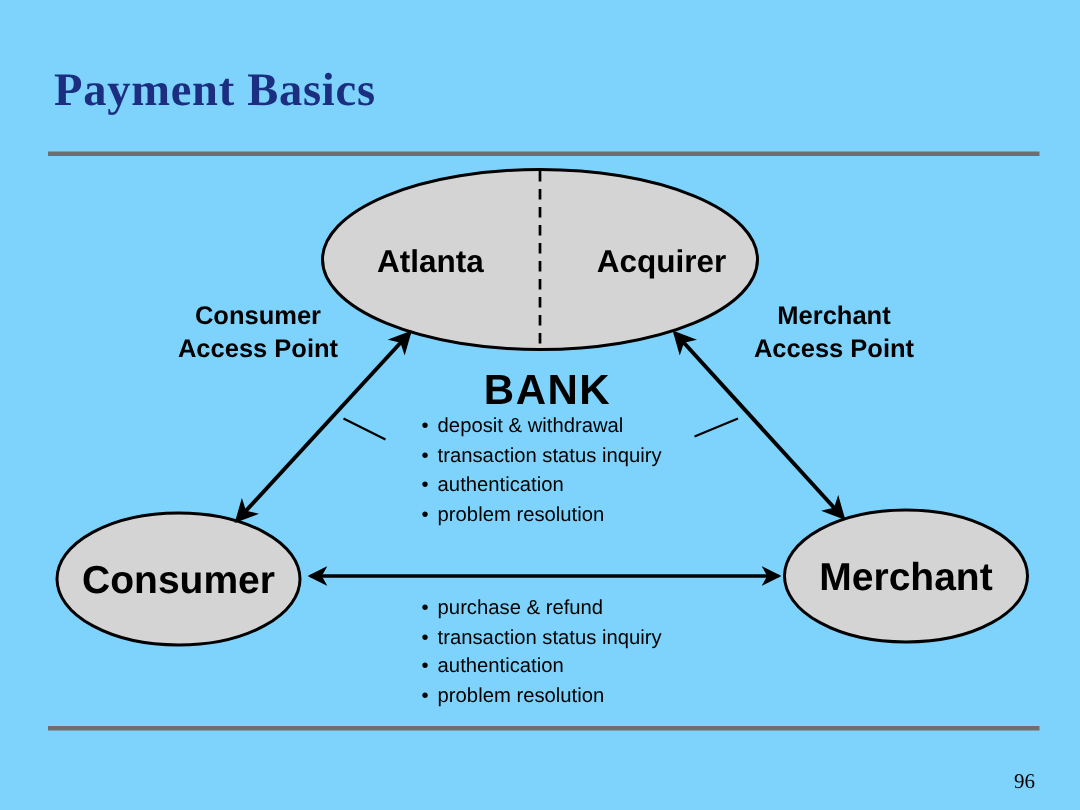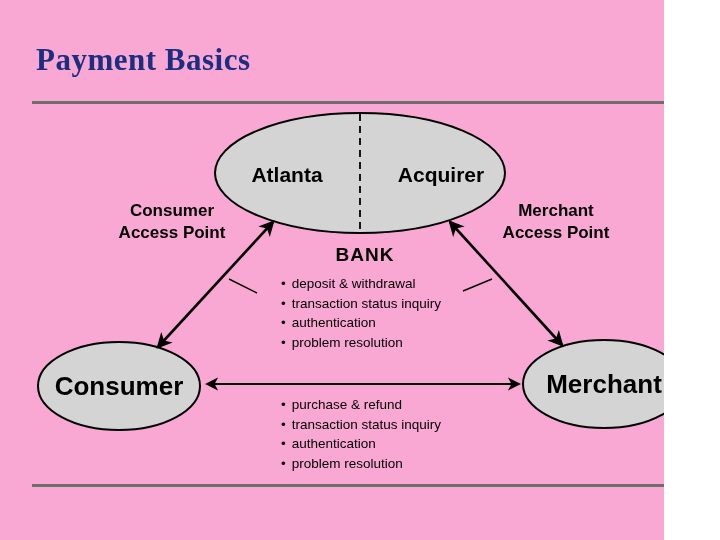--- a/index.html
+++ b/index.html
@@ -1,20 +1,20 @@
 <!DOCTYPE html>
 <html><head>
 <meta charset="utf-8">
 <style>
   html, body { margin: 0; padding: 0; background: #ffffff; }
   .slide {
     position: relative;
-    width: 664px;
+    width: 720px;
     height: 540px;
-    background: #f9a8d4;
+    background: #7dd3fc;
     overflow: hidden;
     font-family: "Liberation Sans", sans-serif;
     color: #000000;
   }
   .slide-title {
     position: absolute;
     left: 36px;
     top: 42px;
     font-family: "Liberation Serif", serif;
     font-weight: bold;
@@ -35,21 +35,21 @@
   svg.diagram-canvas { position: absolute; left: 0; top: 0; }
   .node-label {
     position: absolute;
     transform: translateX(-50%);
     font-weight: bold;
     white-space: nowrap;
     color: #000000;
   }
   .lbl-issuer   { left: 287px; top: 163px; font-size: 21px; }
   .lbl-acquirer { left: 441px; top: 163px; font-size: 21px; }
-  .lbl-bank     { left: 365px; top: 244px; font-size: 19px; letter-spacing: 1px; }
+  .lbl-bank     { left: 365px; top: 244px; font-size: 28px; letter-spacing: 1px; }
   .lbl-consumer { left: 119px; top: 371px; font-size: 26px; }
   .lbl-merchant { left: 604px; top: 369px; font-size: 26px; }
   .access-point {
     position: absolute;
     transform: translateX(-50%);
     font-weight: bold;
     font-size: 17px;
     line-height: 22px;
     text-align: center;
     white-space: nowrap;

